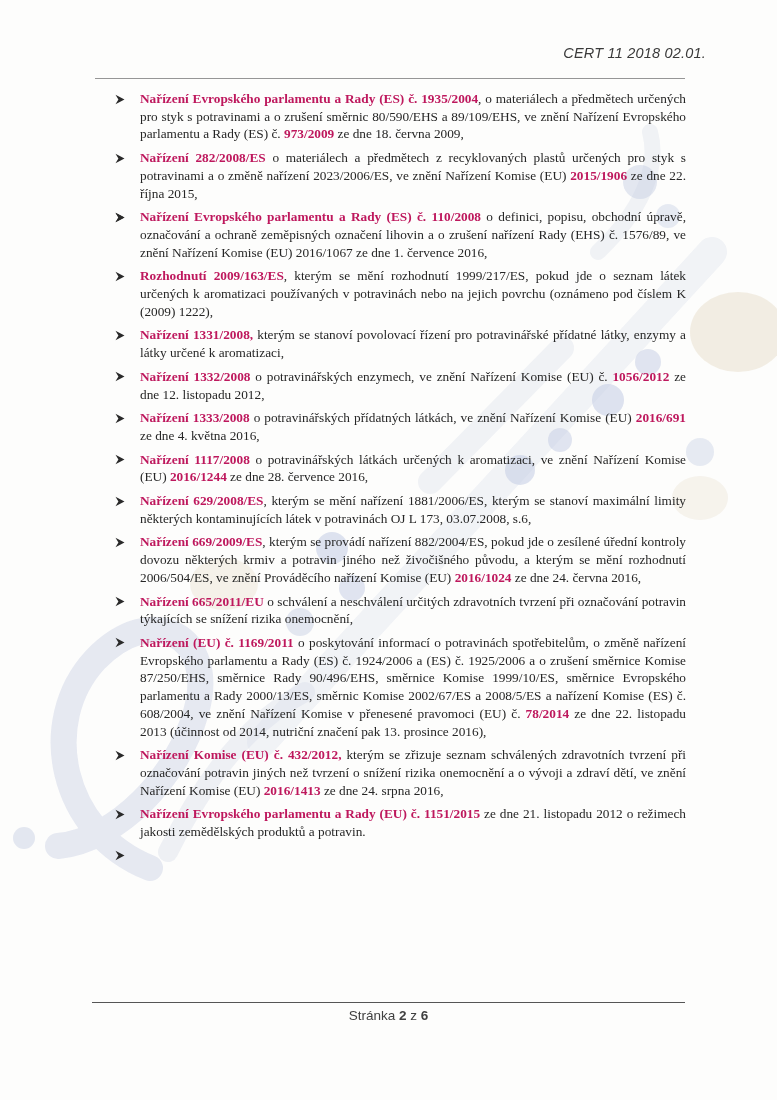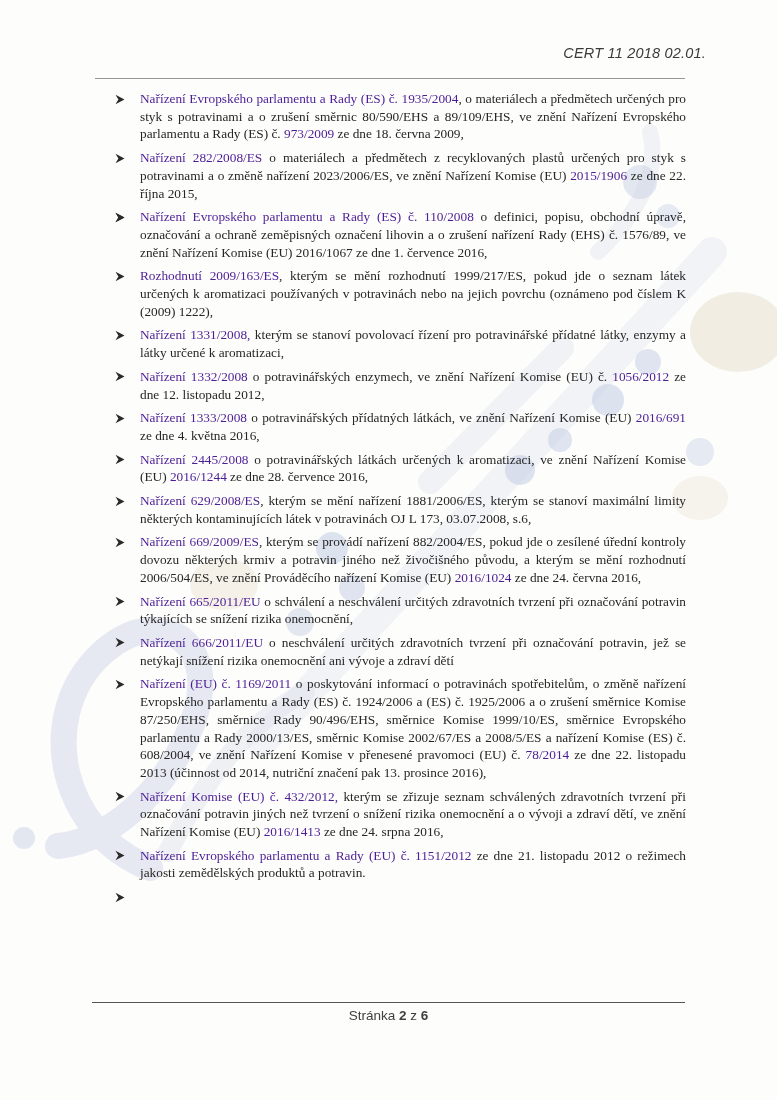--- a/index.html
+++ b/index.html
@@ -34,21 +34,21 @@
   }
   ul.reg-list li{
     position:relative;
     padding-left:45px;
     margin:0 0 6px 0;
     text-align:justify;
     font-size:13.3px;
     line-height:17.7px;
     color:#262626;
   }
-  ul.reg-list li b{font-weight:normal;color:#4c1d95;}
+  ul.reg-list li b{font-weight:bold;color:#be185d;}
   .bullet{
     position:absolute;left:20px;top:3.5px;
     width:10px;height:11px;display:inline-block;
   }
   .footer-text{
     position:absolute;top:1008px;left:0;width:777px;
     text-align:center;
     font-family:"Liberation Sans", sans-serif;
     font-size:13.5px;color:#404040;
   }
@@ -111,42 +111,39 @@
             <path d="M0.5 0.8 L9.5 5.5 L0.5 10.2 L3.4 5.5 Z" fill="#2a2a2a"></path>
           </svg><span><b>Nařízení 1331/2008,</b><span> kterým se stanoví povolovací řízení pro potravinářské přídatné látky, enzymy a látky určené k aromatizaci,</span></span></li>
         <li><svg class="bullet" viewBox="0 0 10 11">
             <path d="M0.5 0.8 L9.5 5.5 L0.5 10.2 L3.4 5.5 Z" fill="#2a2a2a"></path>
           </svg><span><b>Nařízení 1332/2008</b><span> o potravinářských enzymech, ve znění Nařízení Komise (EU) č. </span><b>1056/2012</b><span> ze dne 12. listopadu 2012,</span></span></li>
         <li><svg class="bullet" viewBox="0 0 10 11">
             <path d="M0.5 0.8 L9.5 5.5 L0.5 10.2 L3.4 5.5 Z" fill="#2a2a2a"></path>
           </svg><span><b>Nařízení 1333/2008</b><span> o potravinářských přídatných látkách, ve znění Nařízení Komise (EU) </span><b>2016/691</b><span> ze dne 4. května 2016,</span></span></li>
         <li><svg class="bullet" viewBox="0 0 10 11">
             <path d="M0.5 0.8 L9.5 5.5 L0.5 10.2 L3.4 5.5 Z" fill="#2a2a2a"></path>
-          </svg><span><b>Nařízení 2445/2008</b><span> o potravinářských látkách určených k aromatizaci, ve znění Nařízení Komise (EU) </span><b>2016/1244</b><span> ze dne 28. července 2016,</span></span></li>
+          </svg><span><b>Nařízení 1117/2008</b><span> o potravinářských látkách určených k aromatizaci, ve znění Nařízení Komise (EU) </span><b>2016/1244</b><span> ze dne 28. července 2016,</span></span></li>
         <li><svg class="bullet" viewBox="0 0 10 11">
             <path d="M0.5 0.8 L9.5 5.5 L0.5 10.2 L3.4 5.5 Z" fill="#2a2a2a"></path>
           </svg><span><b>Nařízení 629/2008/ES</b><span>, kterým se mění nařízení 1881/2006/ES, kterým se stanoví maximální limity některých kontaminujících látek v potravinách OJ L 173, 03.07.2008, s.6,</span></span></li>
         <li><svg class="bullet" viewBox="0 0 10 11">
             <path d="M0.5 0.8 L9.5 5.5 L0.5 10.2 L3.4 5.5 Z" fill="#2a2a2a"></path>
           </svg><span><b>Nařízení 669/2009/ES</b><span>, kterým se provádí nařízení 882/2004/ES, pokud jde o zesílené úřední kontroly dovozu některých krmiv a potravin jiného než živočišného původu, a kterým se mění rozhodnutí 2006/504/ES, ve znění Prováděcího nařízení Komise (EU) </span><b>2016/1024</b><span> ze dne 24. června 2016,</span></span></li>
         <li><svg class="bullet" viewBox="0 0 10 11">
             <path d="M0.5 0.8 L9.5 5.5 L0.5 10.2 L3.4 5.5 Z" fill="#2a2a2a"></path>
           </svg><span><b>Nařízení 665/2011/EU</b><span> o schválení a neschválení určitých zdravotních tvrzení při označování potravin týkajících se snížení rizika onemocnění,</span></span></li>
         <li><svg class="bullet" viewBox="0 0 10 11">
             <path d="M0.5 0.8 L9.5 5.5 L0.5 10.2 L3.4 5.5 Z" fill="#2a2a2a"></path>
-          </svg><span><b>Nařízení 666/2011/EU</b><span> o neschválení určitých zdravotních tvrzení při označování potravin, jež se netýkají snížení rizika onemocnění ani vývoje a zdraví dětí</span></span></li>
-        <li><svg class="bullet" viewBox="0 0 10 11">
-            <path d="M0.5 0.8 L9.5 5.5 L0.5 10.2 L3.4 5.5 Z" fill="#2a2a2a"></path>
           </svg><span><b>Nařízení (EU) č. 1169/2011</b><span> o poskytování informací o potravinách spotřebitelům, o změně nařízení Evropského parlamentu a Rady (ES) č. 1924/2006 a (ES) č. 1925/2006 a o zrušení směrnice Komise 87/250/EHS, směrnice Rady 90/496/EHS, směrnice Komise 1999/10/ES, směrnice Evropského parlamentu a Rady 2000/13/ES, směrnic Komise 2002/67/ES a 2008/5/ES a nařízení Komise (ES) č. 608/2004, ve znění Nařízení Komise v přenesené pravomoci (EU) č. </span><b>78/2014</b><span> ze dne 22. listopadu 2013 (účinnost od 2014, nutriční značení pak 13. prosince 2016),</span></span></li>
         <li><svg class="bullet" viewBox="0 0 10 11">
             <path d="M0.5 0.8 L9.5 5.5 L0.5 10.2 L3.4 5.5 Z" fill="#2a2a2a"></path>
           </svg><span><b>Nařízení Komise (EU) č. 432/2012,</b><span> kterým se zřizuje seznam schválených zdravotních tvrzení při označování potravin jiných než tvrzení o snížení rizika onemocnění a o vývoji a zdraví dětí, ve znění Nařízení Komise (EU) </span><b>2016/1413</b><span> ze dne 24. srpna 2016,</span></span></li>
         <li><svg class="bullet" viewBox="0 0 10 11">
             <path d="M0.5 0.8 L9.5 5.5 L0.5 10.2 L3.4 5.5 Z" fill="#2a2a2a"></path>
-          </svg><span><b>Nařízení Evropského parlamentu a Rady (EU) č. 1151/2012</b><span> ze dne 21. listopadu 2012 o režimech jakosti zemědělských produktů a potravin.</span></span></li>
+          </svg><span><b>Nařízení Evropského parlamentu a Rady (EU) č. 1151/2015</b><span> ze dne 21. listopadu 2012 o režimech jakosti zemědělských produktů a potravin.</span></span></li>
         <li><svg class="bullet" viewBox="0 0 10 11">
             <path d="M0.5 0.8 L9.5 5.5 L0.5 10.2 L3.4 5.5 Z" fill="#2a2a2a"></path>
           </svg></li>
       </ul>
 
     <div class="rule-bottom"></div>
     <div class="footer-text"><span>Stránka</span>&nbsp;<b>2</b>&nbsp;<span>z</span>&nbsp;<b>6</b></div>
   </div>
 </div>
 

